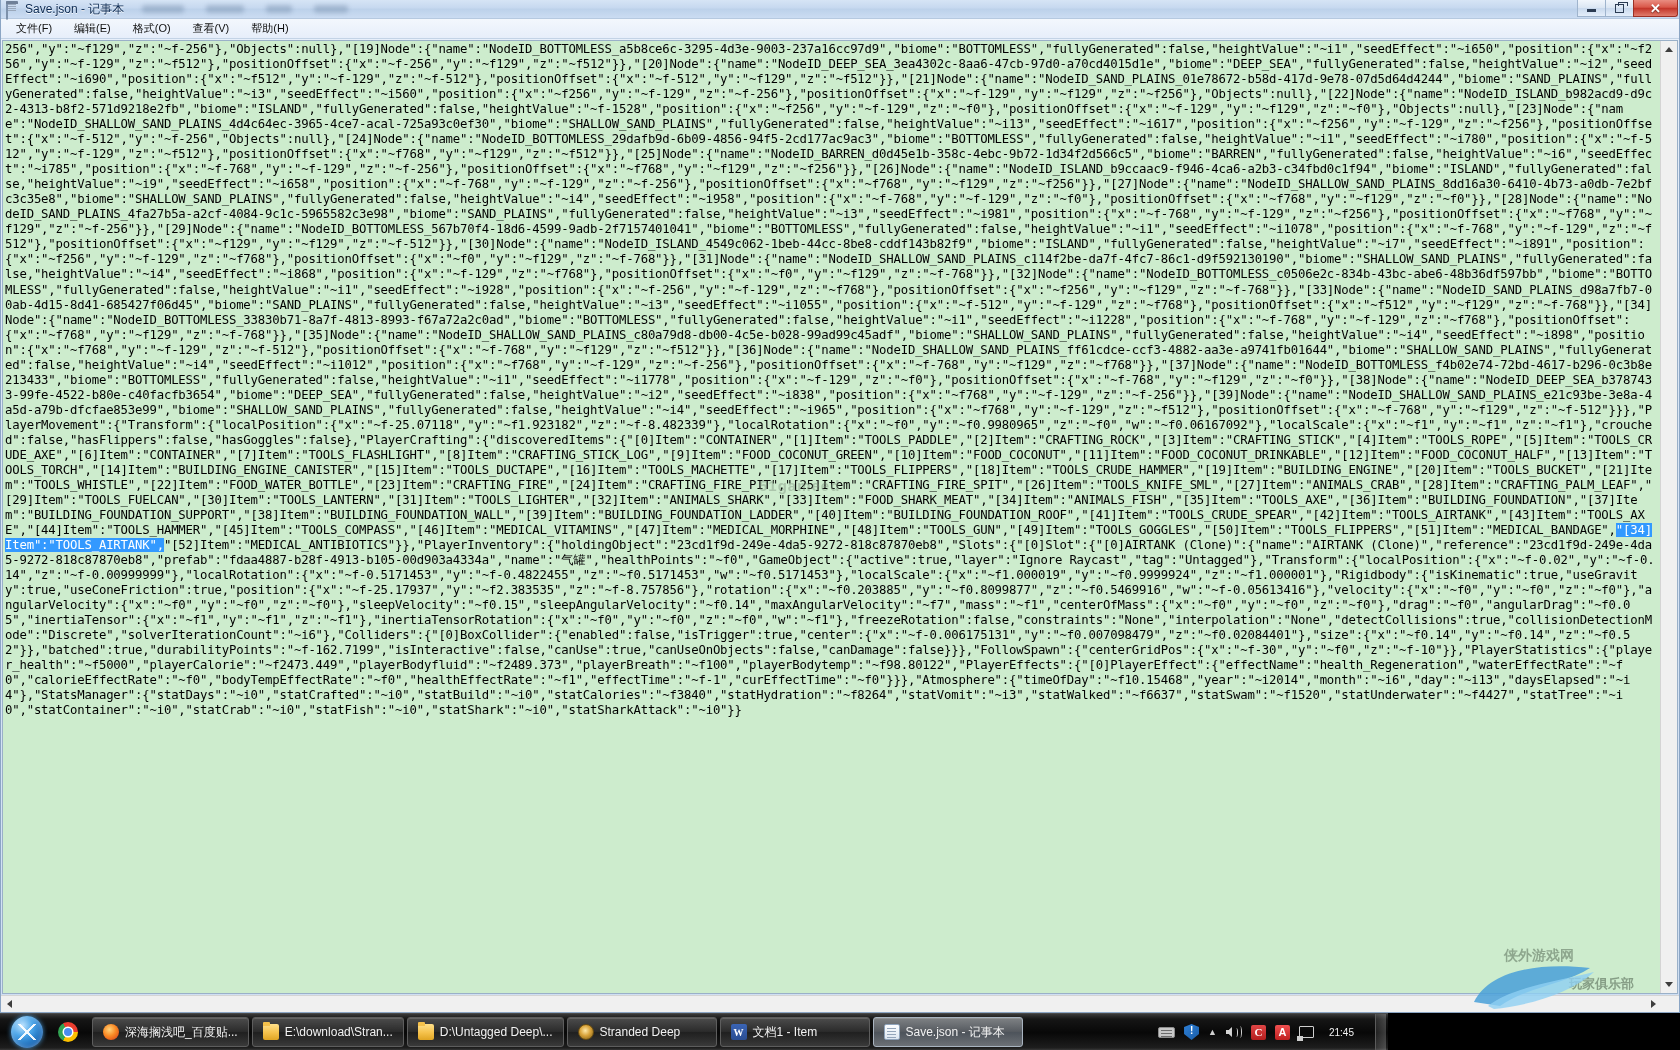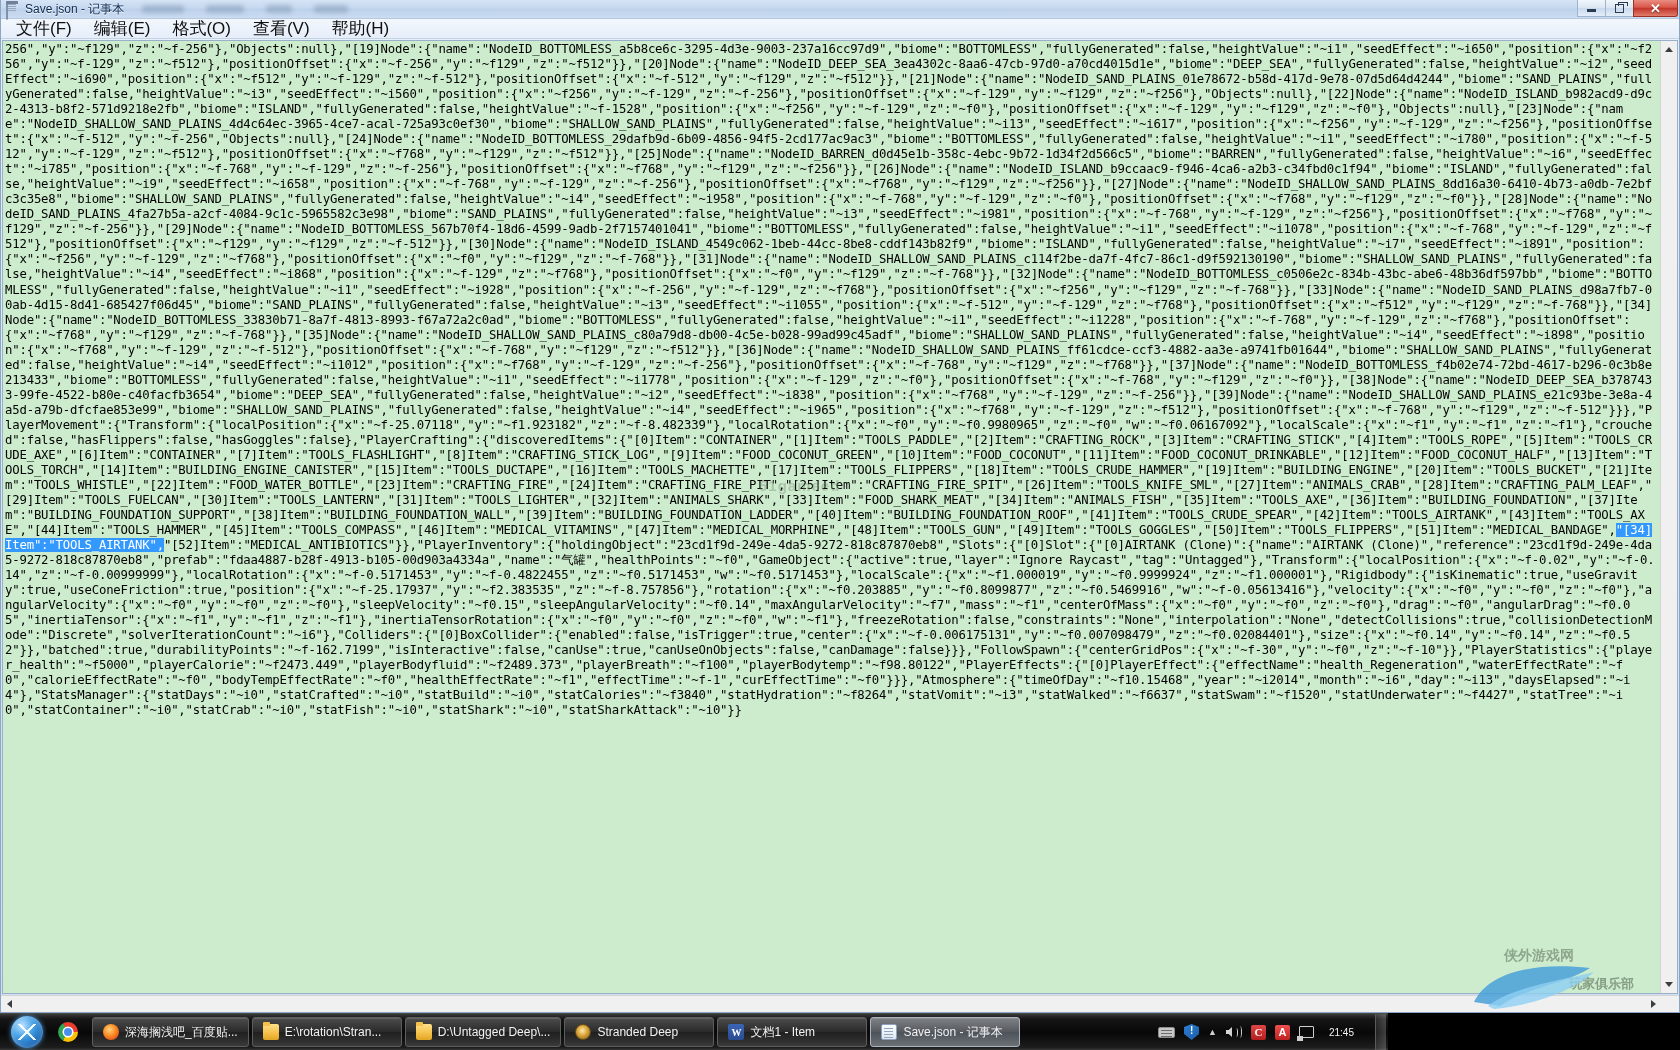--- a/index.html
+++ b/index.html
@@ -100,21 +100,21 @@
 
   
   #menubar {
     height: 20px;
     background: linear-gradient(to bottom, #f3f7fd 0%, #e6eefa 100%);
     display: flex; align-items: center;
     padding-left: 4px;
     border-bottom: 1px solid #c3d3e6;
   }
   .menu-item {
-    font-size: 17px; color: #101010;
+    font-size: 11px; color: #101010;
     padding: 12px 11px; cursor: default;
     white-space: nowrap;
   }
 
   
   #editor-wrap {
     flex: 1; display: flex;
     background: #ffffff;
     border: 1px solid #9ab0c8;
     margin: 1px 1px 1px 1px;
@@ -445,21 +445,21 @@
 
   <div id="tasks">
 
     <div class="task-btn">
       <span class="ti ti-firefox"></span>
       <span>深海搁浅吧_百度贴...</span>
     </div>
 
     <div class="task-btn">
       <span class="ti ti-folder"></span>
-      <span>E:\rotation\Stran...</span>
+      <span>E:\download\Stran...</span>
     </div>
 
     <div class="task-btn">
       <span class="ti ti-folder"></span>
       <span>D:\Untagged Deep\...</span>
     </div>
 
     <div class="task-btn">
       <span class="ti ti-sd"></span>
       <span>Stranded Deep</span>

